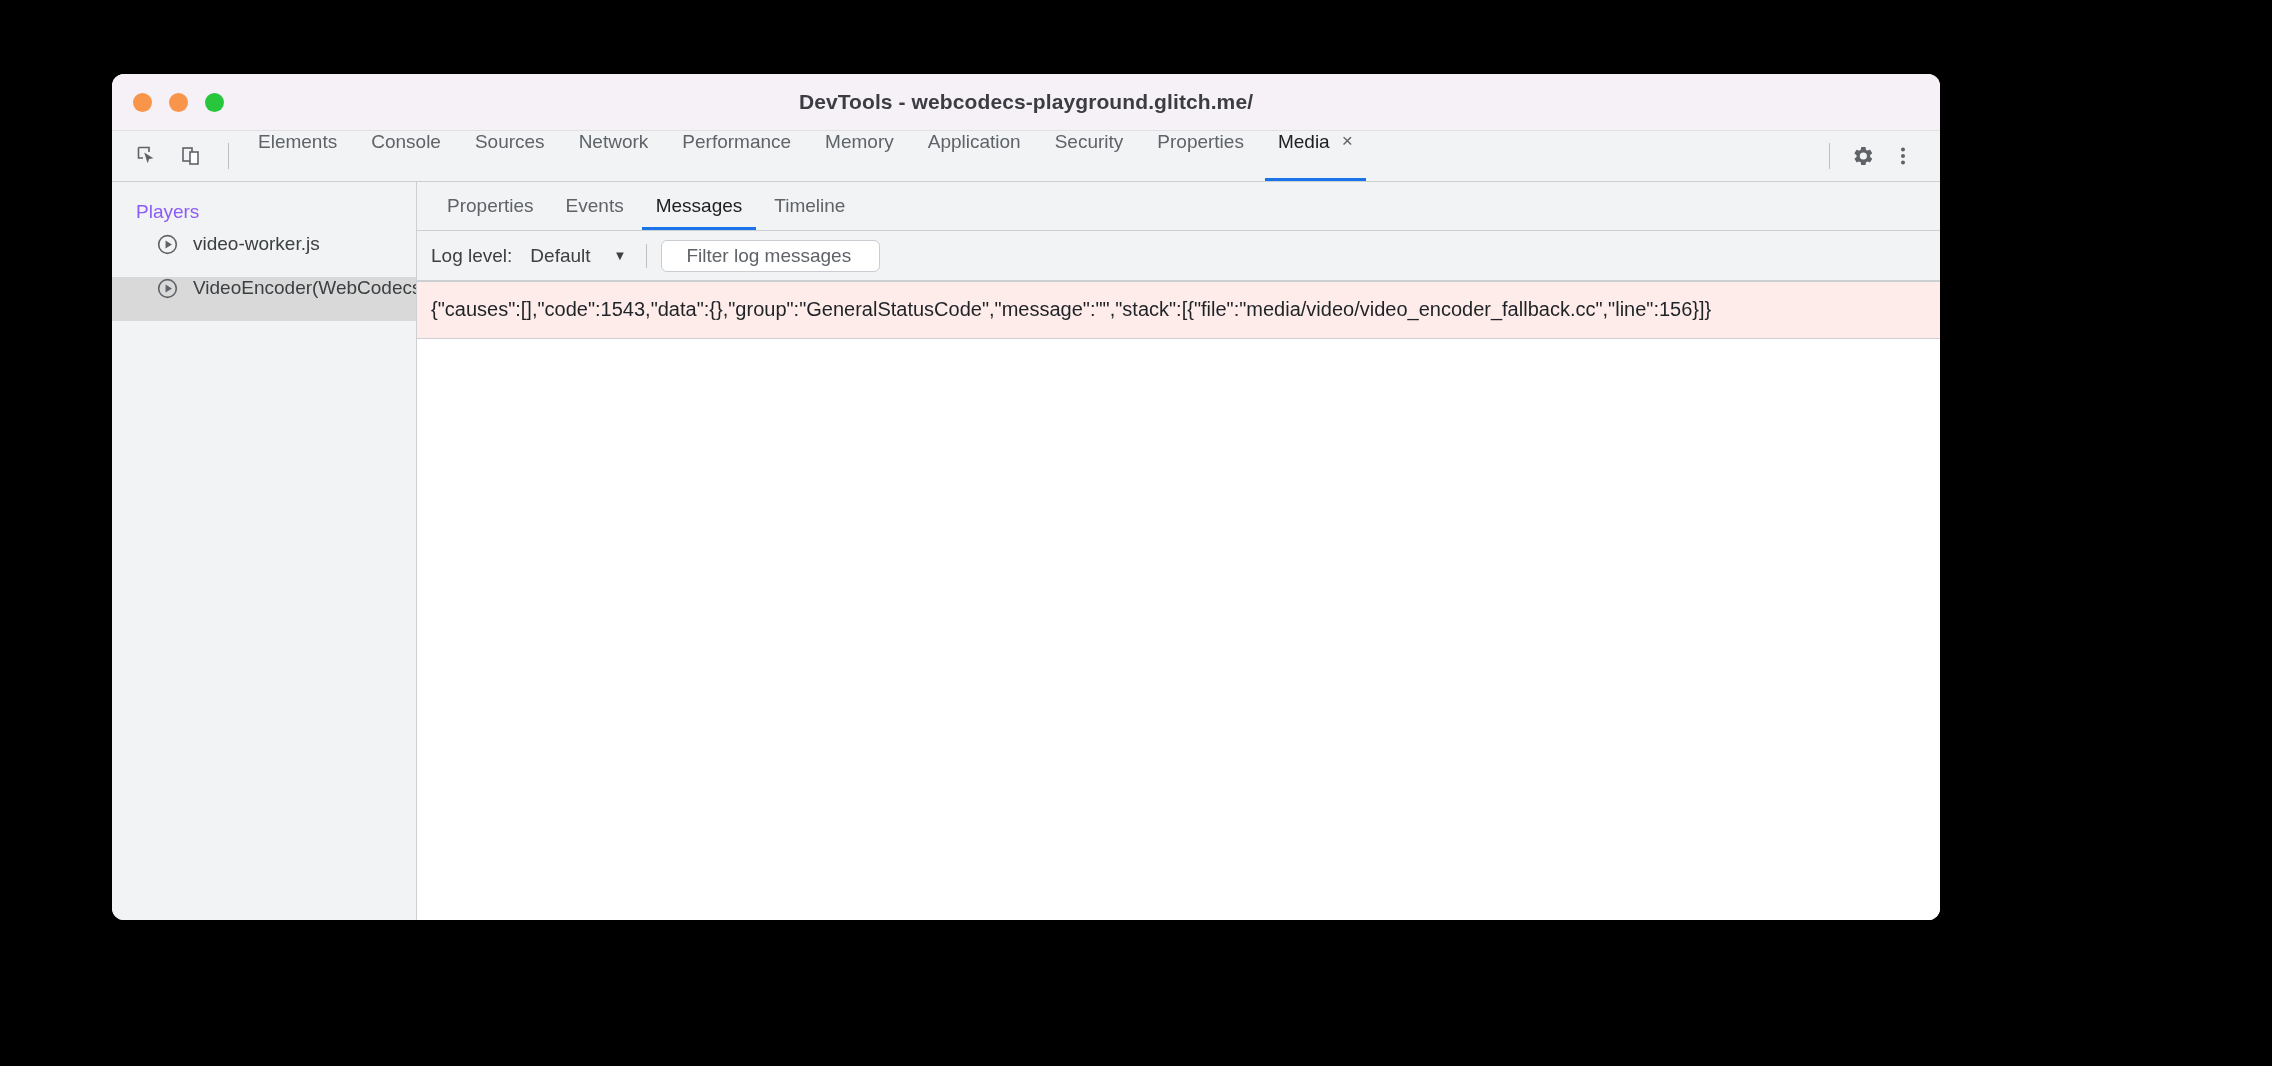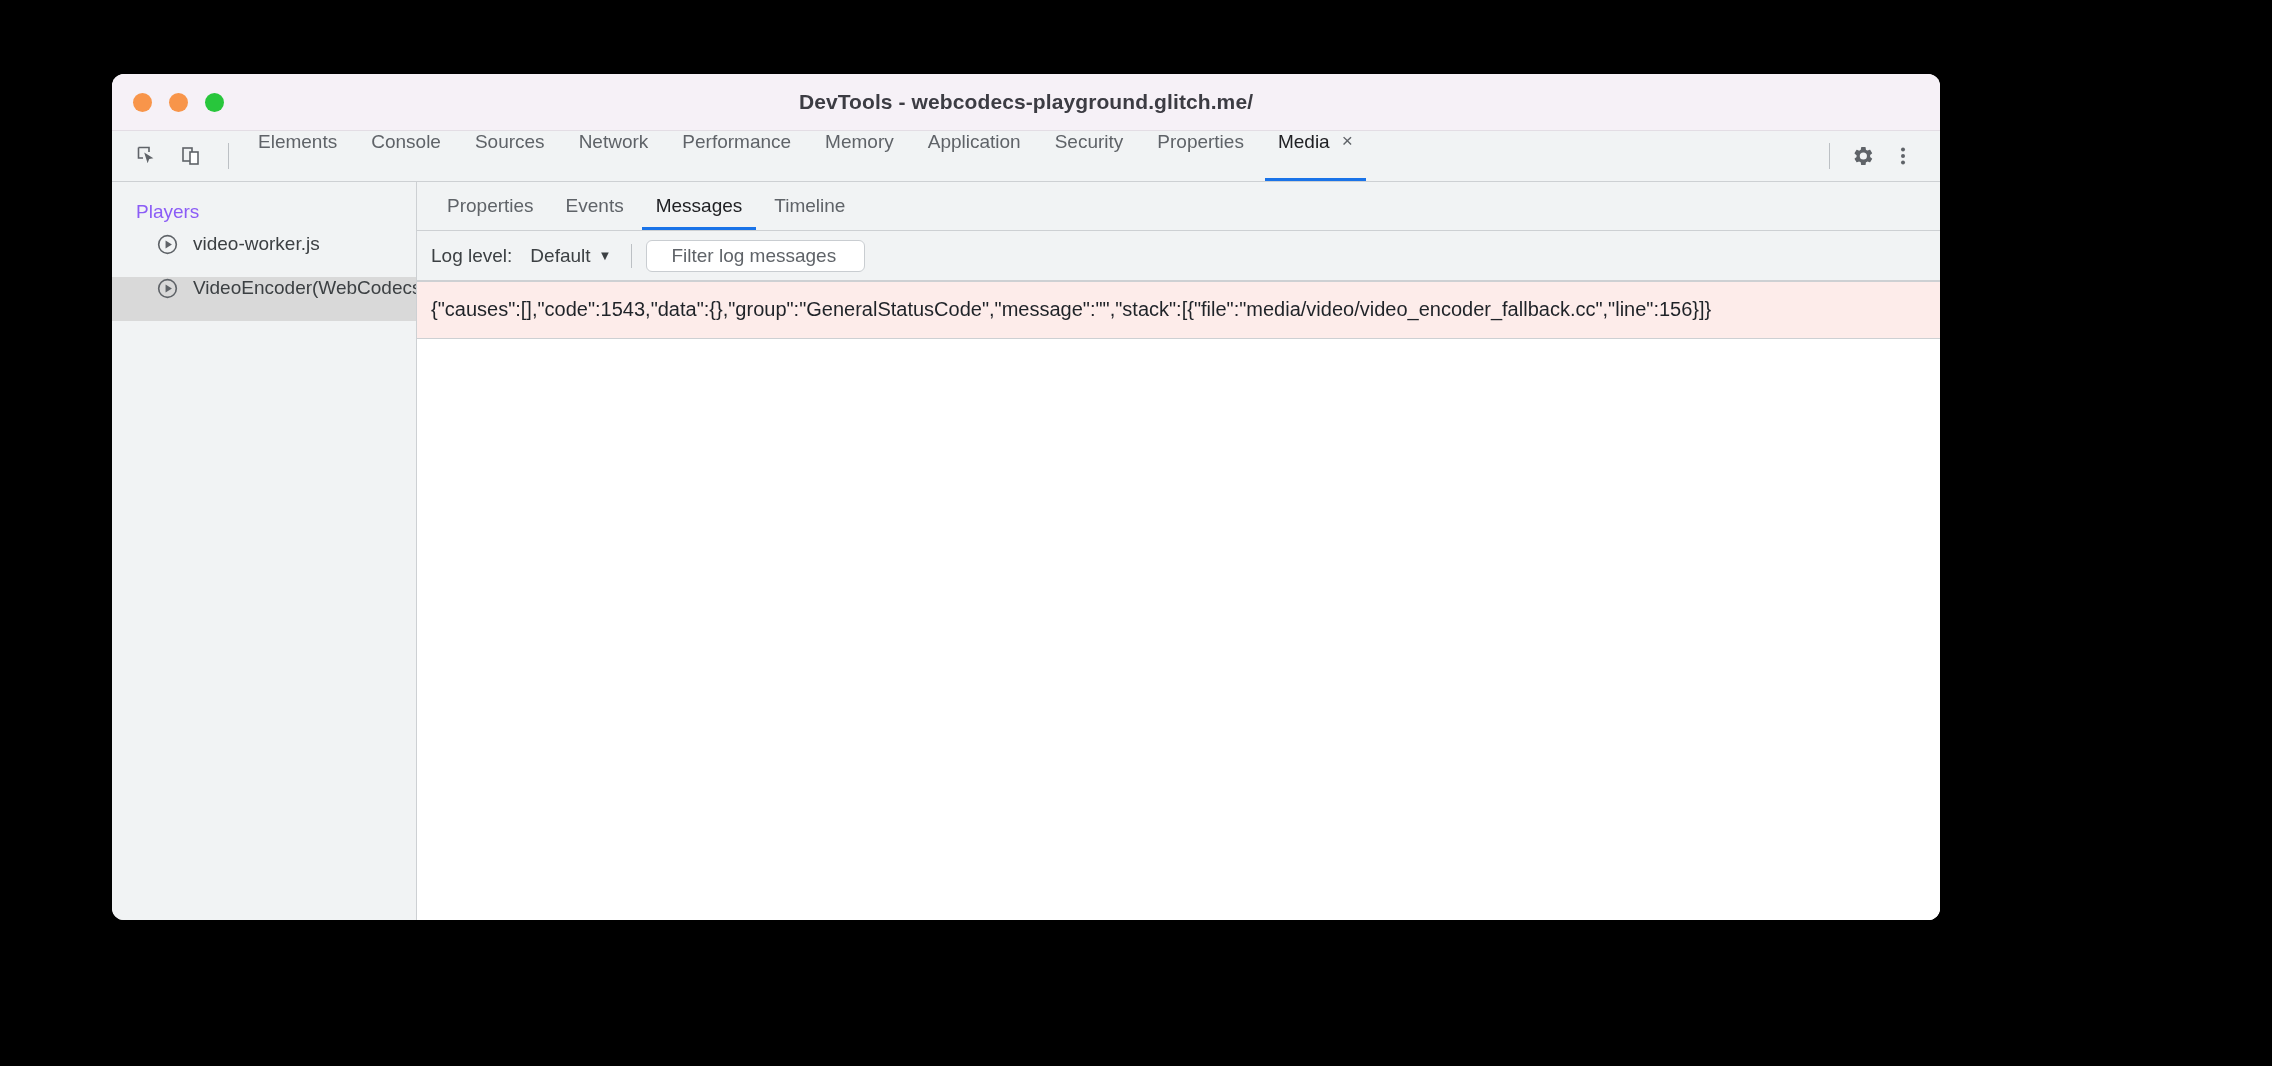--- a/index.html
+++ b/index.html
@@ -211,21 +211,21 @@
     padding-left: 14px;
   }
   .loglevel-label {
     font-size: 19px;
     color: #3c4043;
     margin-right: 12px;
   }
   .loglevel-select {
     display: flex;
     align-items: center;
-    gap: 8px;
+    gap: 23px;
     font-size: 19px;
     color: #3c4043;
     padding: 3px 6px;
     text-align: right;
   }
   .caret {
     font-size: 13px;
     color: #3c4043;
     line-height: 1;
   }

